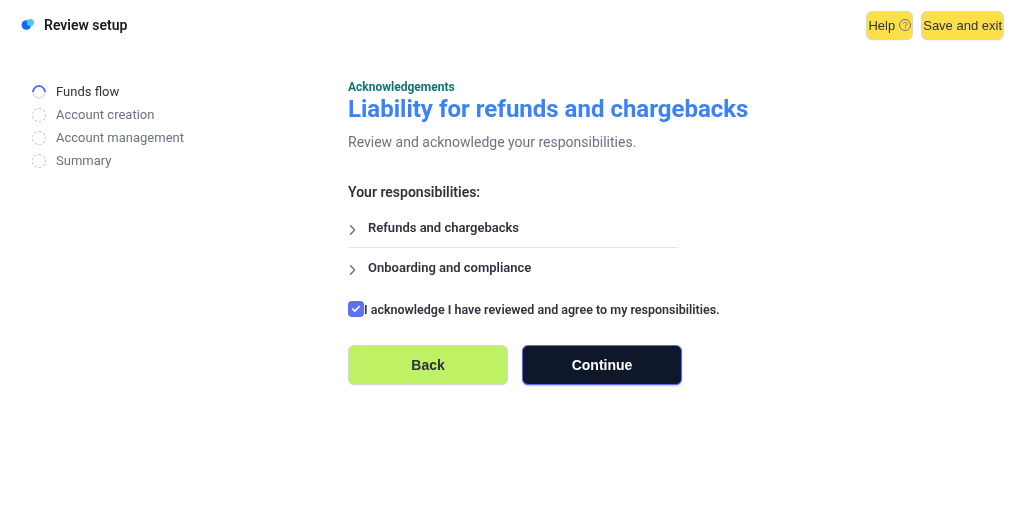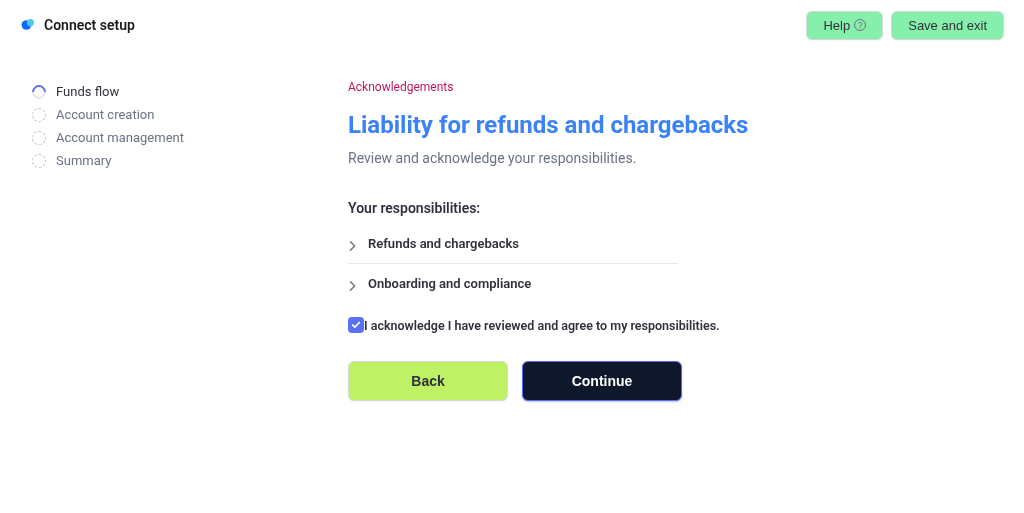--- a/index.html
+++ b/index.html
@@ -30,24 +30,24 @@
   .brand-title {
     font-size: 14px;
     font-weight: 600;
     color: #1a1a1a;
   }
   .top-actions {
     display: flex;
     gap: 8px;
   }
   .btn-outline {
-    background: #86efac;
+    background: #fde047;
     border: 1px solid #d5d7dd;
     border-radius: 6px;
-    padding: 6px 16px;
+    padding: 6px 1px;
     font-size: 13px;
     font-weight: 500;
     color: #30313d;
     cursor: pointer;
     display: inline-flex;
     align-items: center;
     gap: 4px;
     box-shadow: 0 1px 1px rgba(0,0,0,0.03);
   }
   .help-icon {
@@ -96,23 +96,23 @@
     transform: rotate(-45deg);
   }
 
   .main {
     flex: 1;
     max-width: 560px;
     padding-left: 38px;
   }
   .eyebrow {
     font-size: 12px;
-    font-weight: 400;
-    color: #be185d;
-    margin-bottom: 16px;
+    font-weight: 700;
+    color: #0f766e;
+    margin-bottom: 0;
   }
   h1.page-title {
     font-size: 24px;
     line-height: 1.25;
     font-weight: 700;
     color: #3b82f6;
     margin-bottom: 10px;
   }
   .page-sub {
     font-size: 14px;
@@ -205,21 +205,21 @@
 <body>
 
 <div class="topbar">
   <div class="brand">
     <span class="brand-dot">
       <svg viewBox="0 0 20 20">
         <circle cx="8" cy="10" r="6" fill="#0a6bff"></circle>
         <circle cx="13" cy="7" r="4.5" fill="#4cc9f0"></circle>
       </svg>
     </span>
-    <span class="brand-title">Connect setup</span>
+    <span class="brand-title">Review setup</span>
   </div>
   <div class="top-actions">
     <button class="btn-outline">
       <span>Help</span>
       <span class="help-icon">?</span>
     </button>
     <button class="btn-outline">
       <span>Save and exit</span>
     </button>
   </div>

